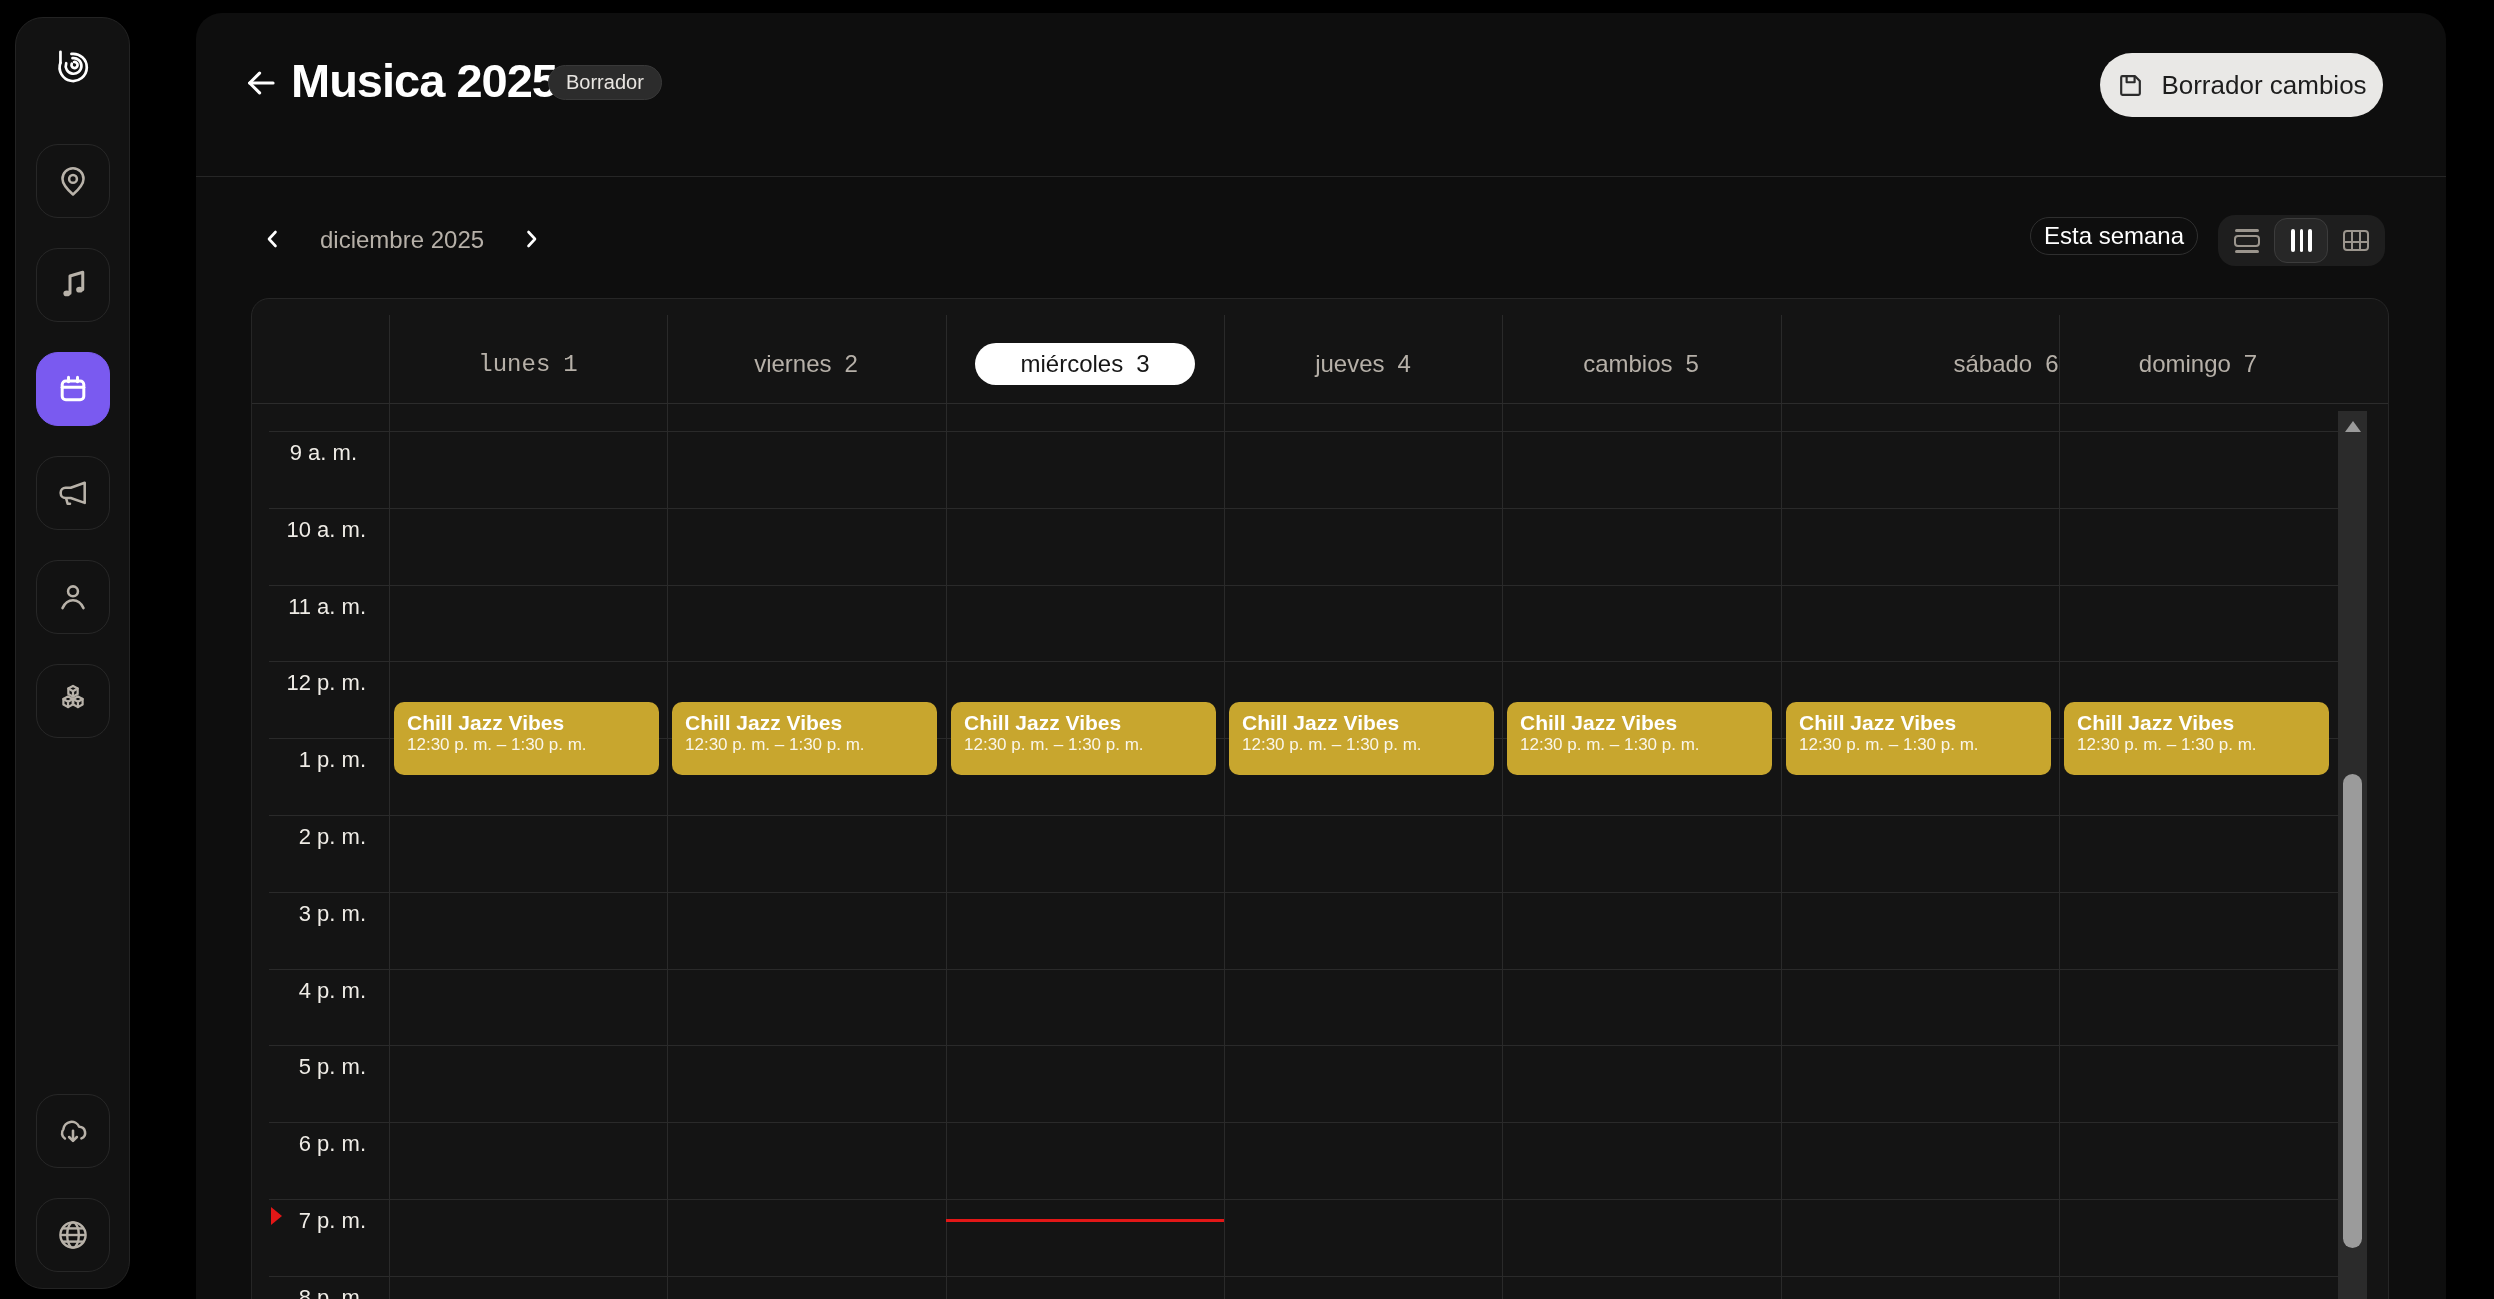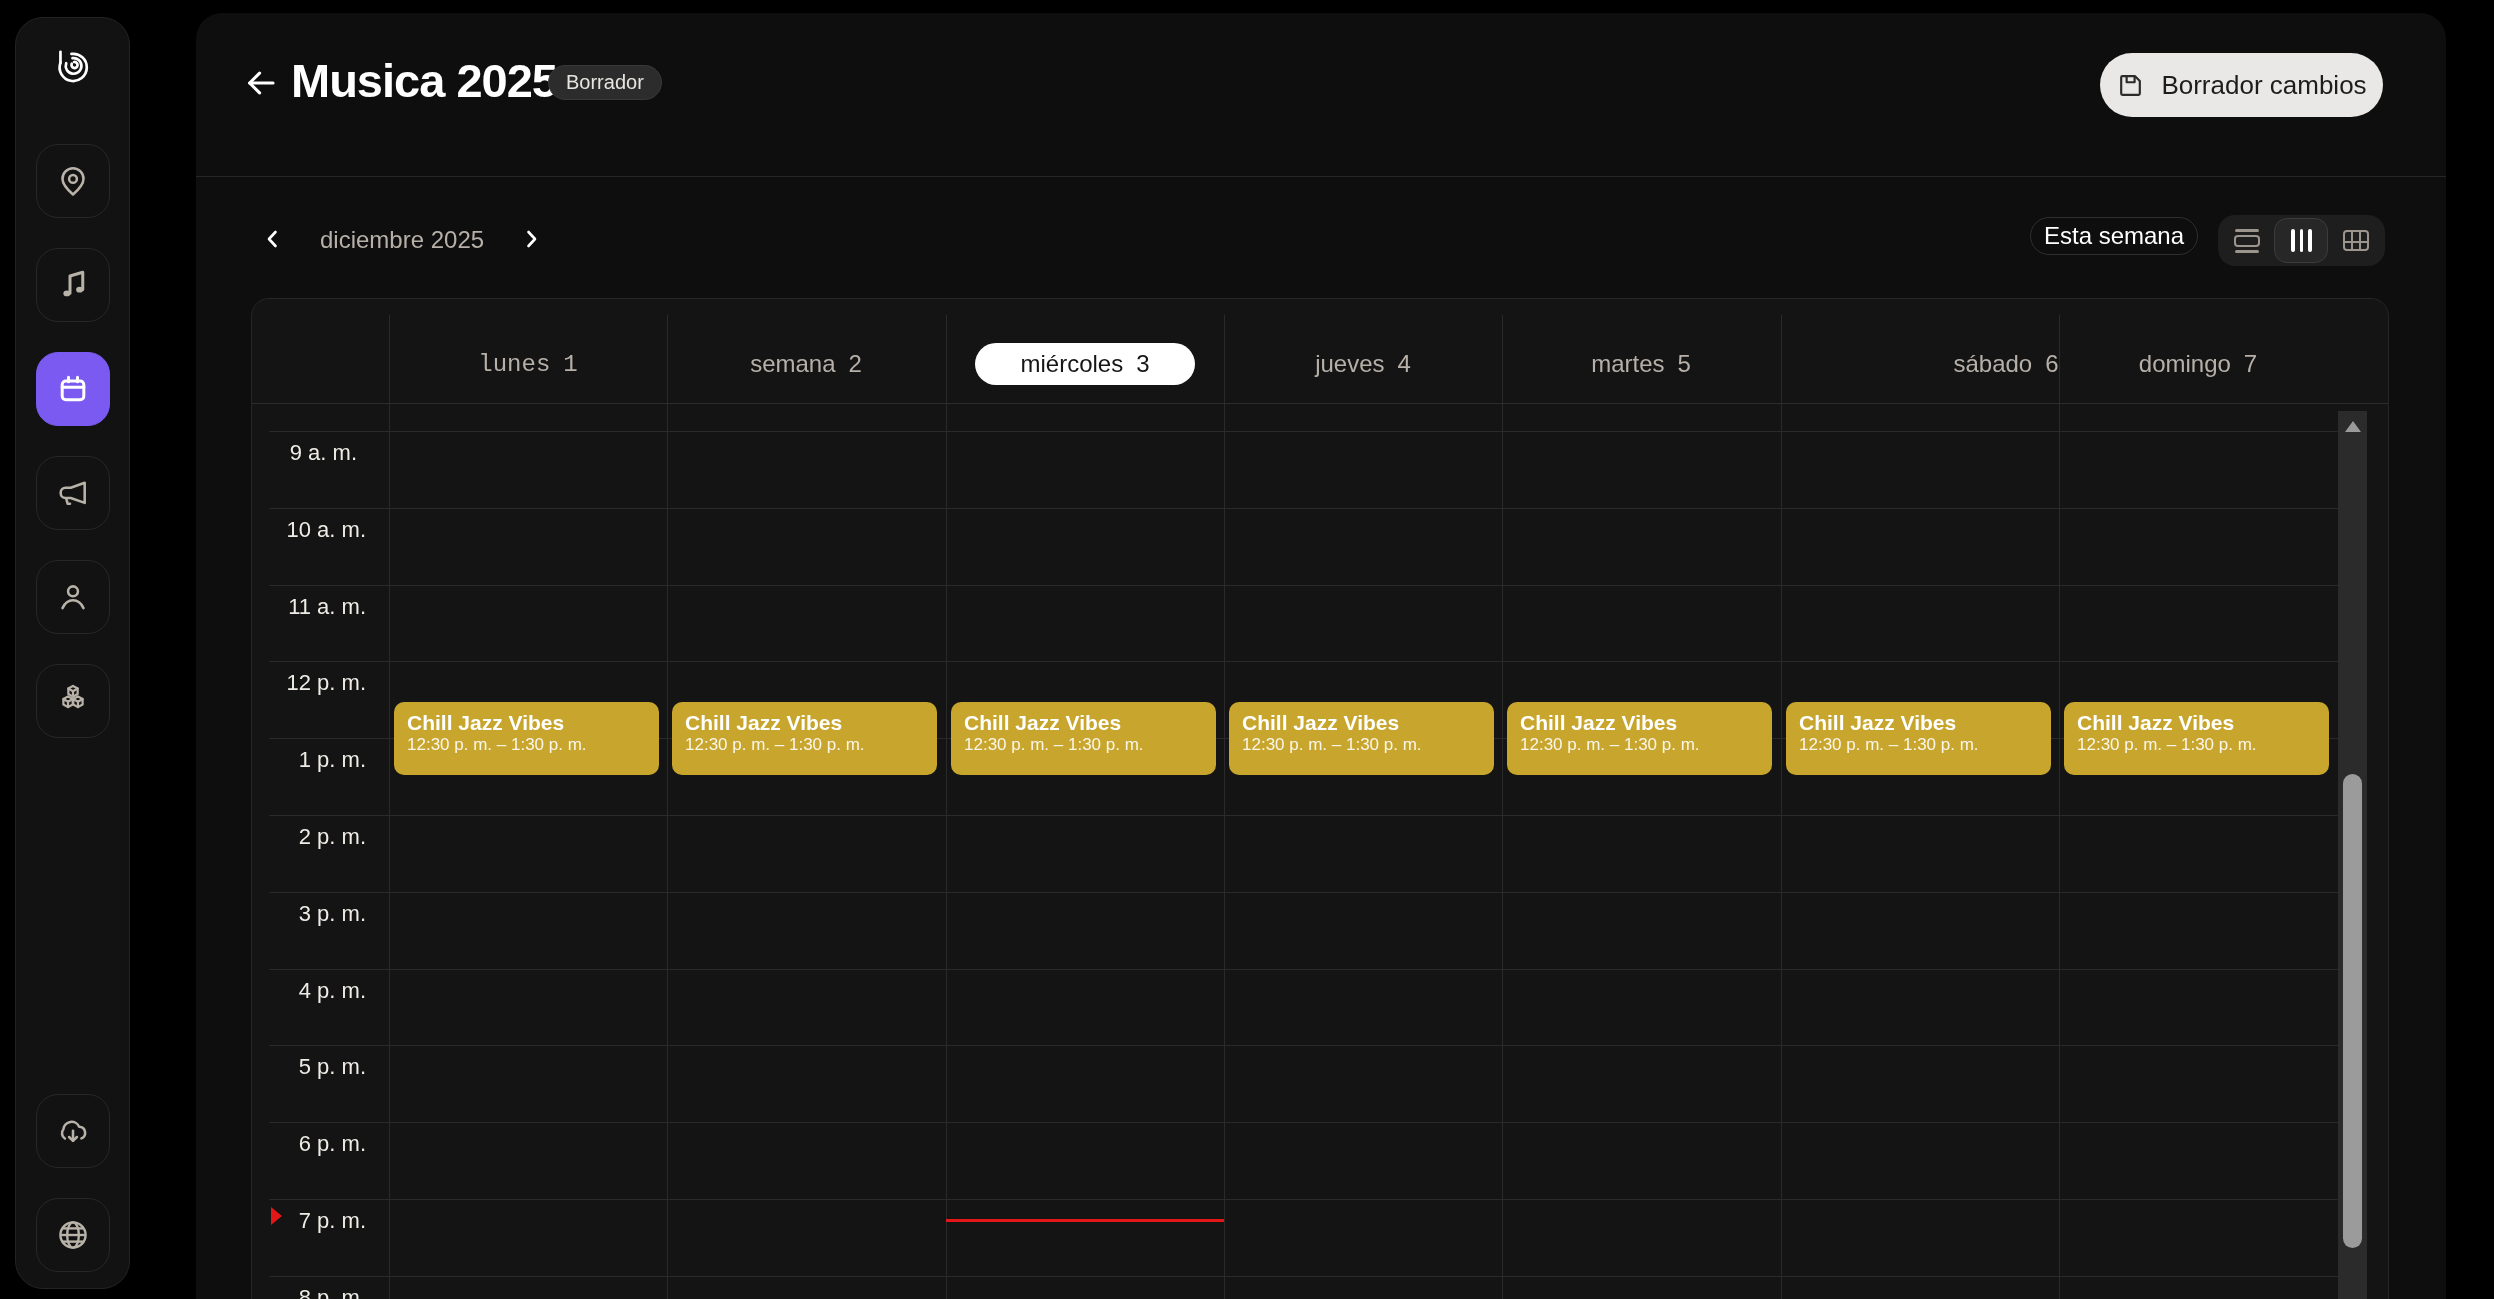--- a/index.html
+++ b/index.html
@@ -260,33 +260,33 @@
           <div class="hline" style="top: 900px;"></div>
           <div class="hline" style="top: 977px;"></div>
         </div>
       <div class="header-line"></div>
       <div id="day-row">
           <button class="day-head" style="left: 166px; width: 220px; justify-content: center; font-family: Liberation Mono, monospace;">
             <span>lunes</span>
             <span>1</span>
           </button>
           <button class="day-head" style="left: 444px; width: 220px; justify-content: center;">
-            <span>semana</span>
+            <span>viernes</span>
             <span>2</span>
           </button>
           <button class="day-head today" style="left: 723px; width: 220px; justify-content: center;">
             <span>miércoles</span>
             <span>3</span>
           </button>
           <button class="day-head" style="left: 1001px; width: 220px; justify-content: center;">
             <span>jueves</span>
             <span>4</span>
           </button>
           <button class="day-head" style="left: 1279px; width: 220px; justify-content: center;">
-            <span>martes</span>
+            <span>cambios</span>
             <span>5</span>
           </button>
           <button class="day-head" style="left: 1644px; width: 220px; justify-content: center;">
             <span>sábado</span>
             <span>6</span>
           </button>
           <button class="day-head" style="left: 1836px; width: 220px; justify-content: center;">
             <span>domingo</span>
             <span>7</span>
           </button>

